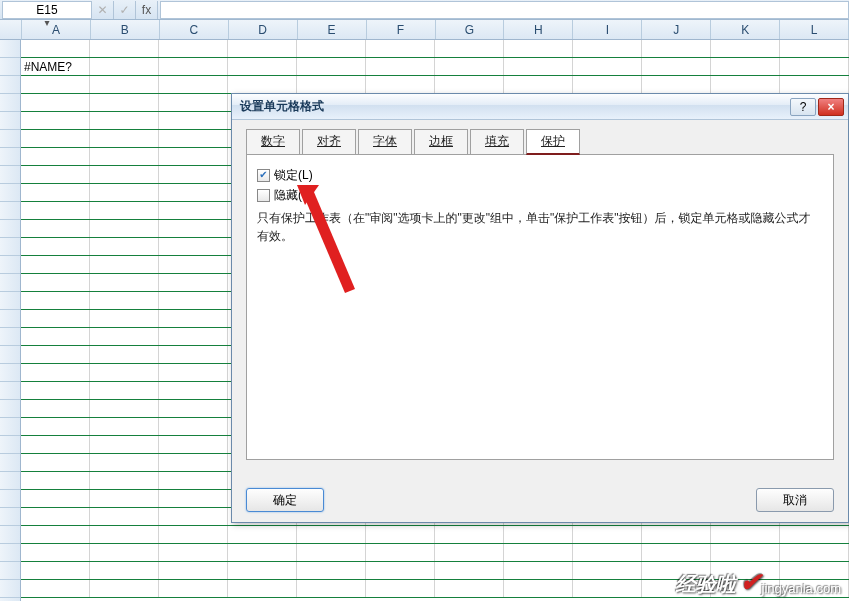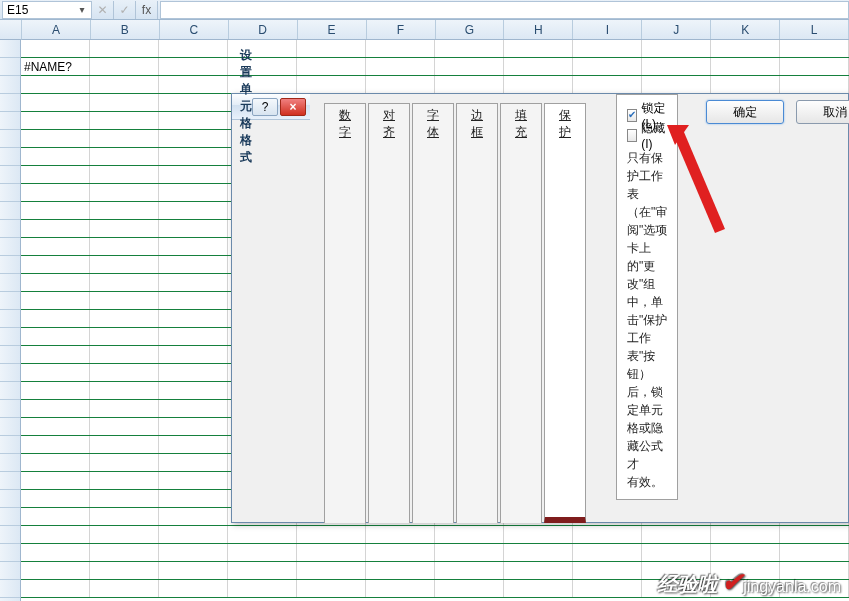--- a/index.html
+++ b/index.html
@@ -22,20 +22,21 @@
 .name-box {
   width: 90px;
   height: 18px;
   background: #fff;
   border: 1px solid #b0c4d8;
   margin-left: 2px;
   padding: 1px 4px;
   display: flex;
   align-items: center;
   justify-content: space-between;
+  flex-direction: column;
 }
 .name-box-text { font-family: Arial; }
 .name-box-dd {
   width: 10px;
   text-align: center;
   color: #555;
   font-size: 10px;
 }
 .fb-btn {
   width: 22px;
@@ -117,20 +118,21 @@
 .dialog {
   position: absolute;
   left: 231px;
   top: 93px;
   width: 618px;
   height: 430px;
   background: #f0f0f0;
   border: 1px solid #6b8aab;
   box-shadow: 2px 2px 6px rgba(0,0,0,.25);
   display: flex;
+  flex-direction: column;
 }
 .title-bar {
   height: 26px;
   background: linear-gradient(#fdfeff, #e3ecf7 45%, #d2e0f0 46%, #e8f1fb);
   border-bottom: 1px solid #b0c4d8;
   display: flex;
   align-items: center;
   padding: 0 4px 0 8px;
   justify-content: space-between;
 }
@@ -161,21 +163,21 @@
   border-bottom: none;
   background: #f4f4f4;
   margin-right: 2px;
   position: relative;
   top: 1px;
   color: #222;
   text-decoration: underline;
 }
 .tab.active {
   background: #fff;
-  border-bottom: 6px solid #7f1d1d;
+  border-bottom: 2px solid #7f1d1d;
   z-index: 2;
 }
 .tab-panel {
   flex: 1;
   margin: 0 14px 22px;
   background: #fff;
   border: 1px solid #a0a0a0;
   padding: 10px 10px;
   position: relative;
 }
@@ -192,21 +194,21 @@
   display:flex;align-items:center;justify-content:center;
   font-size: 10px;
 }
 .chk.checked::after { content:"✔"; color:#2b6fbb; font-size:10px; line-height:10px;}
 .desc {
   margin-top: 4px;
   line-height: 18px;
   color: #222;
 }
 .btn-row {
-  display:flex; justify-content:flex-start; gap:12px;
+  display:flex; justify-content:space-between; gap:12px;
   padding: 6px 14px 10px;
 }
 .btn {
   width: 78px; height: 24px;
   border: 1px solid #8a9aad;
   border-radius: 3px;
   background: linear-gradient(#fefefe,#e6e6e6);
   display:flex;align-items:center;justify-content:center;
 }
 .btn.primary {
@@ -220,21 +222,21 @@
   pointer-events: none;
 }
 .watermark {
   position:absolute; right:8px; bottom:6px;
   color:#fff; font-weight:bold; font-style:italic;
   text-shadow: 1px 1px 2px rgba(0,0,0,.7), -1px -1px 1px rgba(0,0,0,.5);
   font-size: 20px;
   display:flex; flex-direction:row; align-items:flex-end;
   line-height:1;
 }
-.watermark .wm-sub { font-size:16px; font-style:normal; font-weight:normal; opacity:.95;}
+.watermark .wm-sub { font-size:13px; font-style:normal; font-weight:normal; opacity:.95;}
 .watermark .chk-ico { color:#d02020; font-size:26px; margin-left:4px;}
 </style>
 </head>
 <body>
 
 <div class="formula-bar">
   <div class="name-box">
     <span class="name-box-text">E15</span>
     <span class="name-box-dd">▾</span>
   </div>

